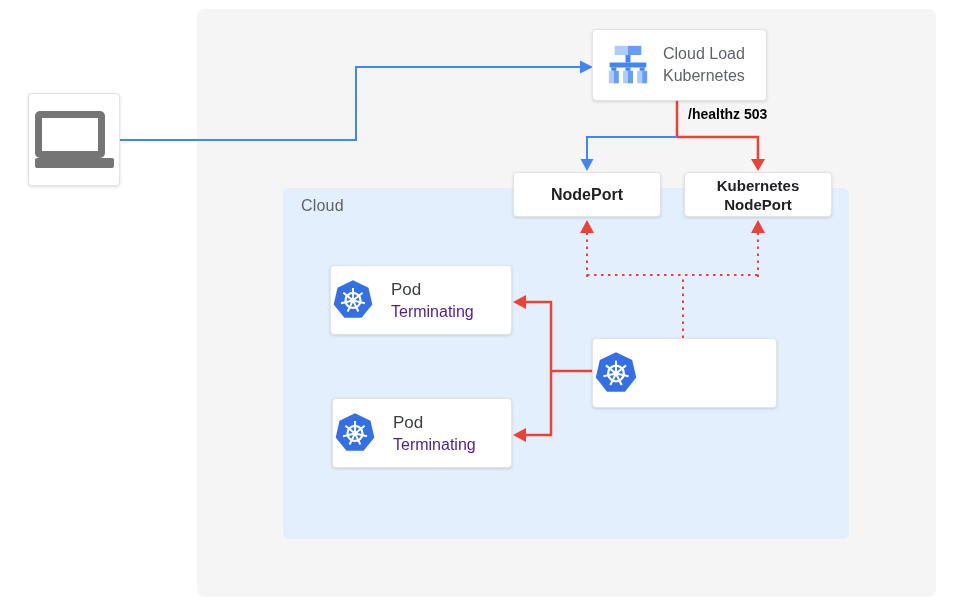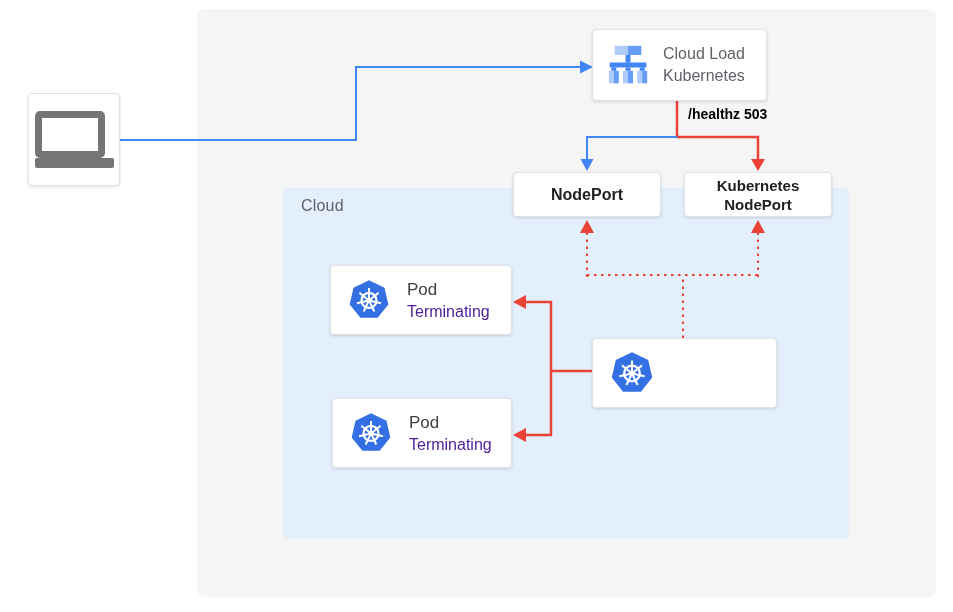--- a/index.html
+++ b/index.html
@@ -30,21 +30,21 @@
   
   .clb-card { left:592px; top:29px; width:175px; height:72px;
     display:flex; align-items:center; gap:10px; padding:0 6px 0 10px; }
   .clb-text { font-size:16px; line-height:22px; color:#5f6368; }
   
   .port-card { display:flex; flex-direction:column; align-items:center; justify-content:center;
     font-weight:bold; color:#202124; text-align:center; }
   .nodeport-card { left:513px; top:172px; width:148px; height:45px; font-size:16px; }
   .healthcheck-card { left:684px; top:172px; width:148px; height:45px; font-size:15px; line-height:19px; }
   
-  .k8s-card { display:flex; align-items:center; gap:16px; padding-left:16px; }
+  .k8s-card { display:flex; align-items:center; gap:16px; padding-left:0; }
   .pod1-card { left:330px; top:265px; width:182px; height:70px; }
   .pod2-card { left:332px; top:398px; width:180px; height:70px; }
   .kubeproxy-card { left:592px; top:338px; width:185px; height:70px; }
   .k8s-title { font-size:17px; color:#3c4043; line-height:23px; }
   .k8s-sub { font-size:16px; color:#4c1d95; line-height:21px; }
   .kubeproxy-card .k8s-title { font-size:18px; }
   .healthz-label {
     position:absolute; left:688px; top:106px; width:90px;
     font-size:14px; font-weight:bold; color:#000000; white-space:nowrap;
   }

